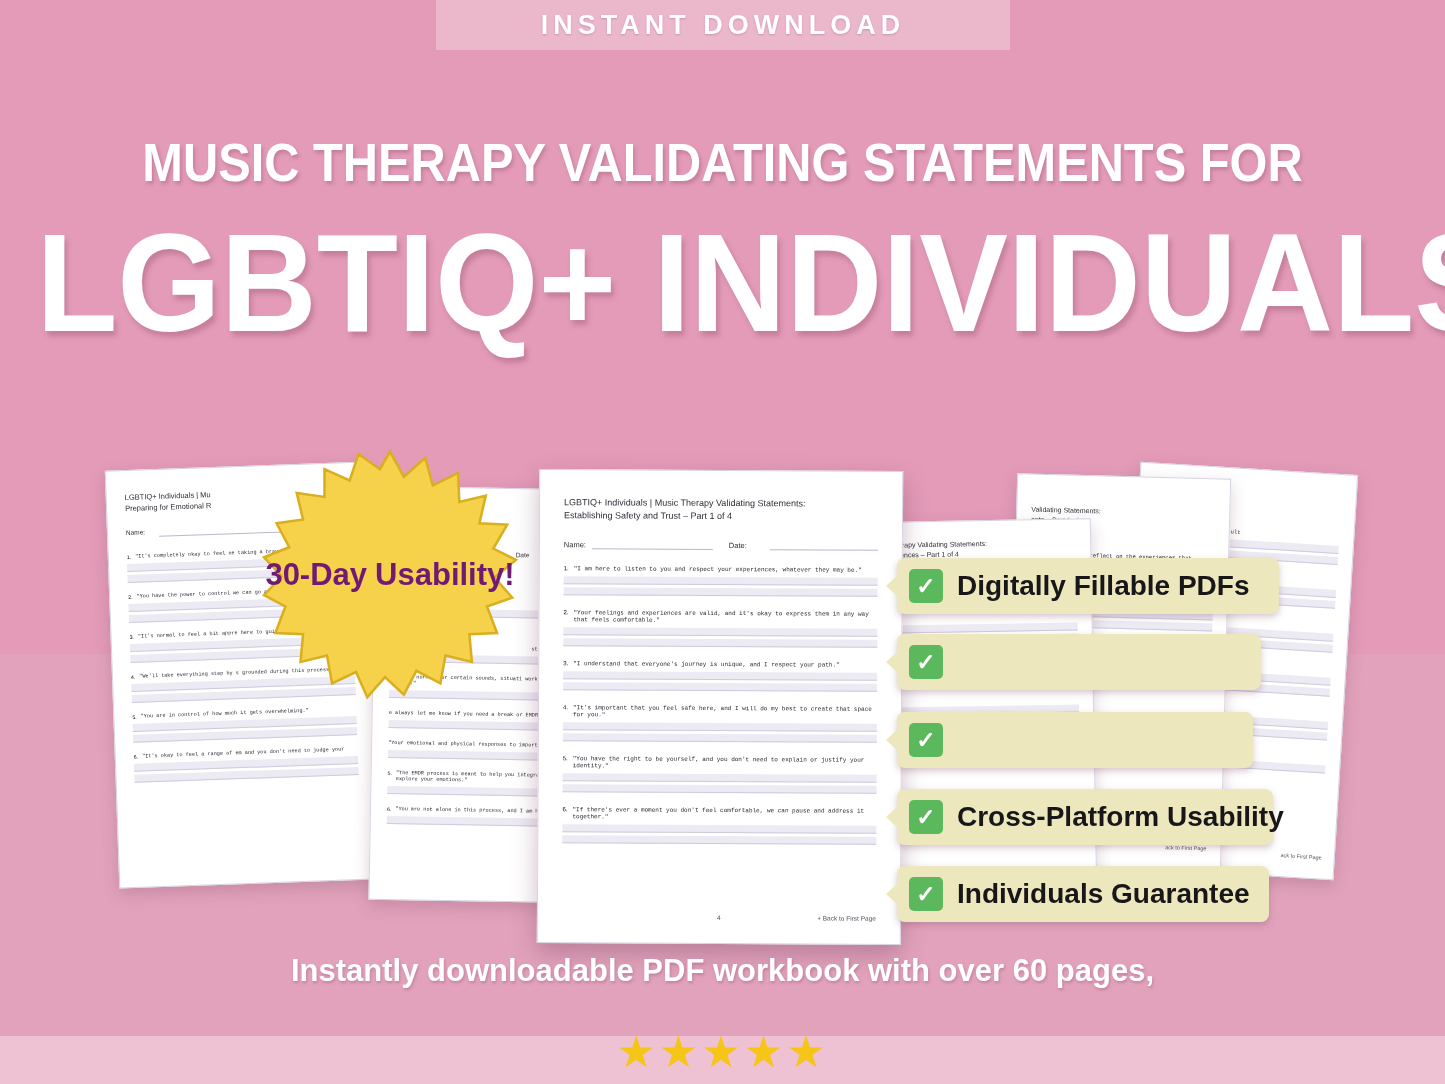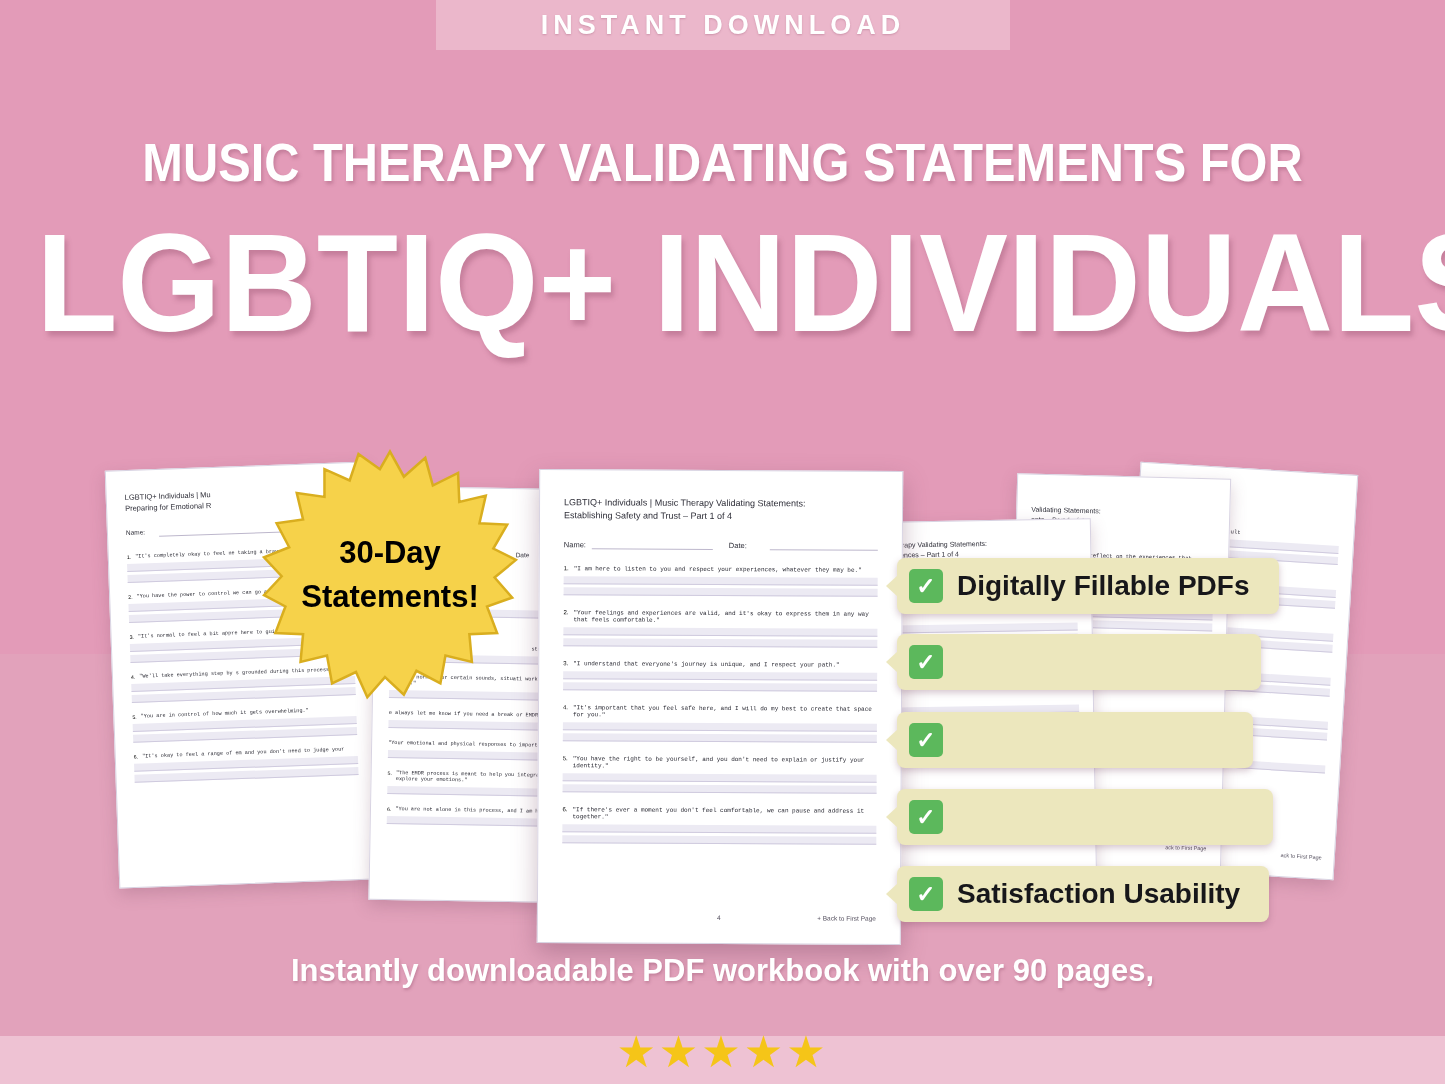--- a/index.html
+++ b/index.html
@@ -93,22 +93,22 @@
 
   
   .page.small { font-size: 6px; }
 
   
   .burst {
     position: absolute; left: 262px; top: 449px; width: 256px; height: 252px;
   }
   .burst .label {
     position: absolute; inset: 0;
-    display: flex; flex-direction: column; align-items: center; justify-content: center;
-    color: #000000;
+    display: flex; flex-direction: row; align-items: center; justify-content: center;
+    color: #701a75;
     font-size: 31px; font-weight: bold; line-height: 36px; text-align: center;
     font-family: "Liberation Sans", sans-serif;
     gap: 8px;
   }
 
   
   .feature {
     position: absolute;
     height: 56px;
     background: #ece7bd;
@@ -427,21 +427,21 @@
       </div>
     </div>
   </div>
 
   <div class="burst">
     <svg viewBox="0 0 200 200" width="256" height="252">
       <polygon points="100,2 111,22 128,7 134,29 154,19 155,42 176,37 171,59 193,60 182,79 200,88 183,102 197,118 177,125 185,146 163,147 165,169 144,164 140,186 121,176 111,195 96,181 82,197 73,177 54,186 50,164 29,169 31,147 9,146 17,125 0,116 14,101 0,86 20,78 10,59 31,56 26,35 48,38 48,16 68,25 75,4 92,16" fill="#f6d24a" stroke="#d9ae1f" stroke-width="2"></polygon>
     </svg>
     <div class="label">
       <span>30-Day</span>
-      <span>Statements!</span>
+      <span>Usability!</span>
     </div>
   </div>
 
   <div class="feature" style="left:897px; top:558px; width:382px;">
     <span class="tail"></span>
     <span class="check">✓</span>
     <span class="flabel">Digitally Fillable PDFs</span>
   </div>
 
   <div class="feature" style="left:897px; top:634px; width:364px;">
@@ -450,26 +450,27 @@
   </div>
 
   <div class="feature" style="left:897px; top:712px; width:356px;">
     <span class="tail"></span>
     <span class="check">✓</span>
   </div>
 
   <div class="feature" style="left:897px; top:789px; width:376px;">
     <span class="tail"></span>
     <span class="check">✓</span>
+    <span class="flabel">Cross-Platform Usability</span>
   </div>
 
   <div class="feature" style="left:897px; top:866px; width:372px;">
     <span class="tail"></span>
     <span class="check">✓</span>
-    <span class="flabel">Satisfaction Usability</span>
+    <span class="flabel">Individuals Guarantee</span>
   </div>
 
   <div class="caption">
-    <div>Instantly downloadable PDF workbook with over 90 pages,</div>
+    <div>Instantly downloadable PDF workbook with over 60 pages,</div>
   </div>
 
   <div class="stars">★★★★★</div>
 </div>
 
 </body></html>

